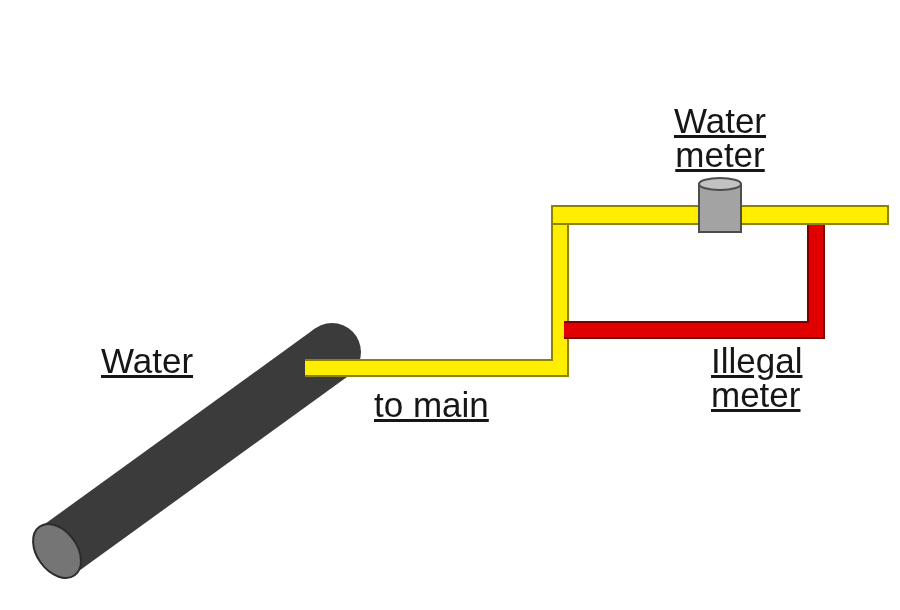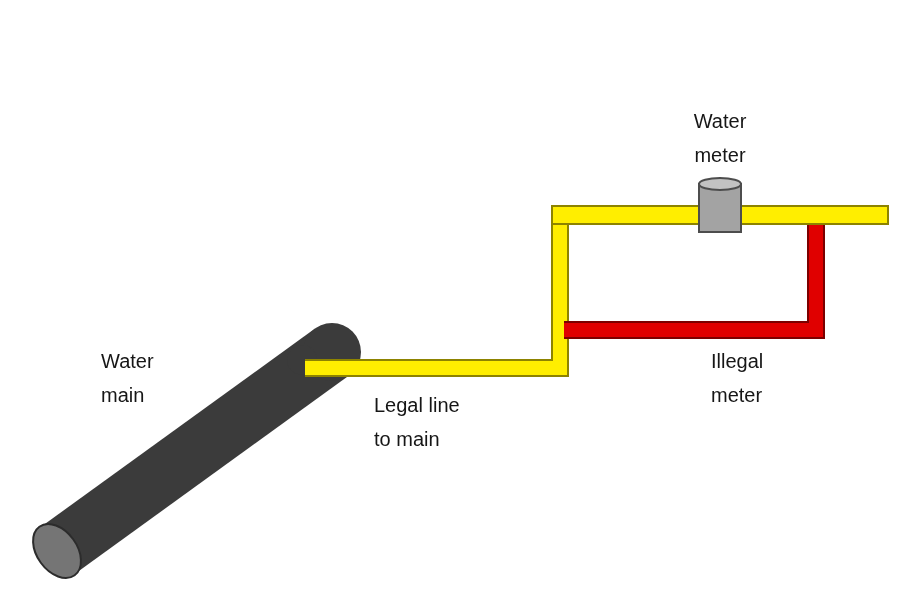--- a/index.html
+++ b/index.html
@@ -16,23 +16,24 @@
     overflow: hidden;
   }
   .stage svg {
     position: absolute;
     left: 0;
     top: 0;
   }
   .label {
     position: absolute;
     color: #161616;
-    font-size: 20px;
+    font-size: 35px;
     line-height: 34px;
     white-space: nowrap;
+    text-decoration: underline;
   }
   .label div { white-space: nowrap; }
   .centered { text-align: center; }
 </style>
 </head>
 <body>
 
 <div class="stage">
 
   <svg width="900" height="610" viewBox="0 0 900 610">
@@ -57,25 +58,23 @@
     <ellipse cx="720" cy="184" rx="21" ry="6" stroke-width="2" fill="#c2c2c2" stroke="#4d4d4d"></ellipse>
   </svg>
 
   <div class="label centered" style="left:645px; top:104px; width:150px;">
     <div>Water</div>
     <div>meter</div>
   </div>
 
   <div class="label" style="left:101px; top:344px;">
     <div>Water</div>
-    <div>main</div>
   </div>
 
   <div class="label" style="left:374px; top:388px;">
-    <div>Legal line</div>
     <div>to main</div>
   </div>
 
   <div class="label" style="left:711px; top:344px;">
     <div>Illegal</div>
     <div>meter</div>
   </div>
 
 </div>
 

